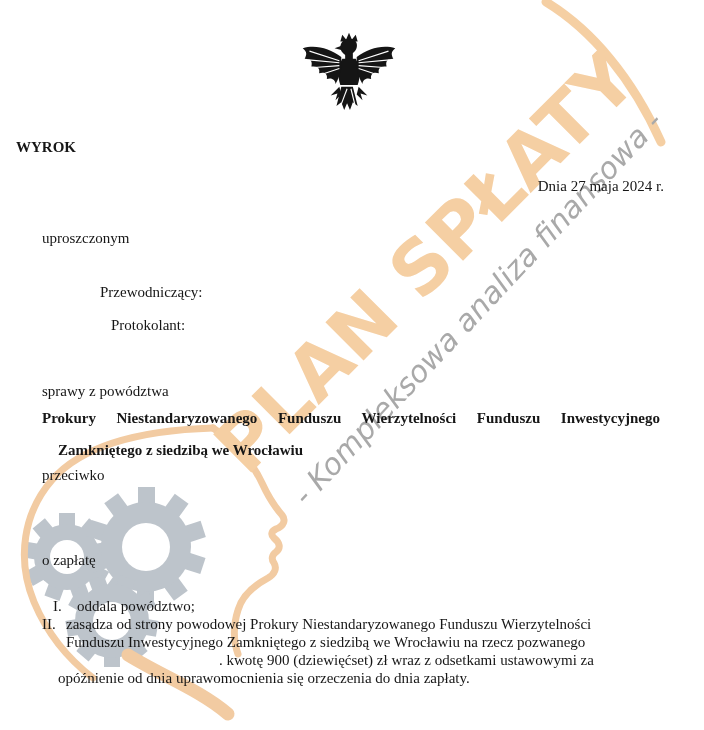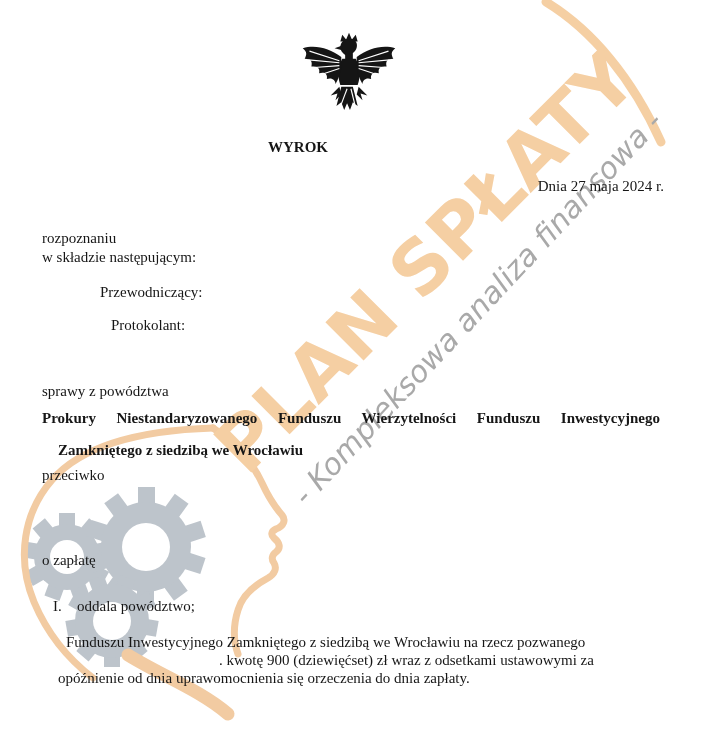--- a/index.html
+++ b/index.html
@@ -2,21 +2,21 @@
 <html><head>
 <meta charset="utf-8">
 <style>
   html,body { margin:0; padding:0; background:#fff; }
   .page {
     position:relative; width:704px; height:730px; background:#ffffff;
     font-family:"Liberation Serif", serif; color:#161616; overflow:hidden;
   }
   .layer { position:absolute; inset:0; }
   .t { position:absolute; font-size:15px; line-height:19px; white-space:nowrap; }
-  .center { left:0; width:596px; text-align:center; }
+  .center { left:16px; width:596px; text-align:left; }
   .b { font-weight:bold; }
   .w618 { width:618px; white-space:normal; }
   .just { text-align:justify; text-align-last:justify; }
   .num { display:inline-block; width:24px; }
   svg { display:block; }
 </style>
 </head>
 <body>
 
 <div class="page">
@@ -102,34 +102,34 @@
       <line x1="65" y1="39" x2="83" y2="45"></line>
       <line x1="53" y1="60" x2="47" y2="76"></line>
       <line x1="57" y1="60" x2="61" y2="76"></line>
     </g>
   </svg>
 
   <div class="layer">
     <div class="t b center" style="top:138px;">WYROK</div>
     <div class="t" style="top:177px; right:40px;">Dnia 27 maja 2024 r.</div>
 
-    <div class="t" style="left:42px; top:229px;">rozpoznaniu</div>
-    <div class="t" style="left:42px; top:248px;">w składzie następującym:</div>
+    <div class="t" style="left:42px; top:229px;">uproszczonym</div>
 
     <div class="t" style="left:100px; top:283px;">Przewodniczący:</div>
     <div class="t" style="left:87px; top:316px;margin-left:24px;">Protokolant:</div>
 
     <div class="t" style="left:42px; top:382px;">sprawy z powództwa</div>
 
     <div class="t b w618 just" style="left:42px; top:409px;">Prokury Niestandaryzowanego Funduszu Wierzytelności Funduszu Inwestycyjnego</div>
     <div class="t b" style="left:58px; top:441px;">Zamkniętego z siedzibą we Wrocławiu</div>
 
     <div class="t" style="left:42px; top:466px;">przeciwko</div>
     <div class="t" style="left:42px; top:551px;">o zapłatę</div>
 
     <div class="t" style="left:42px; top:597px;margin-left:11px;"><span class="num">I.</span><span>oddala powództwo;</span></div>
 
+    <div class="t" style="left:42px; top:615px;"><span class="num">II.</span><span>zasądza od strony powodowej Prokury Niestandaryzowanego Funduszu Wierzytelności</span></div>
     <div class="t" style="left:66px; top:633px;">Funduszu Inwestycyjnego Zamkniętego z siedzibą we Wrocławiu na rzecz pozwanego</div>
     <div class="t" style="left:219px; top:651px;">. kwotę 900 (dziewięćset) zł wraz z odsetkami ustawowymi za</div>
     <div class="t" style="left:58px; top:669px;">opóźnienie od dnia uprawomocnienia się orzeczenia do dnia zapłaty.</div>
   </div>
 
 </div>
 
 </body></html>

